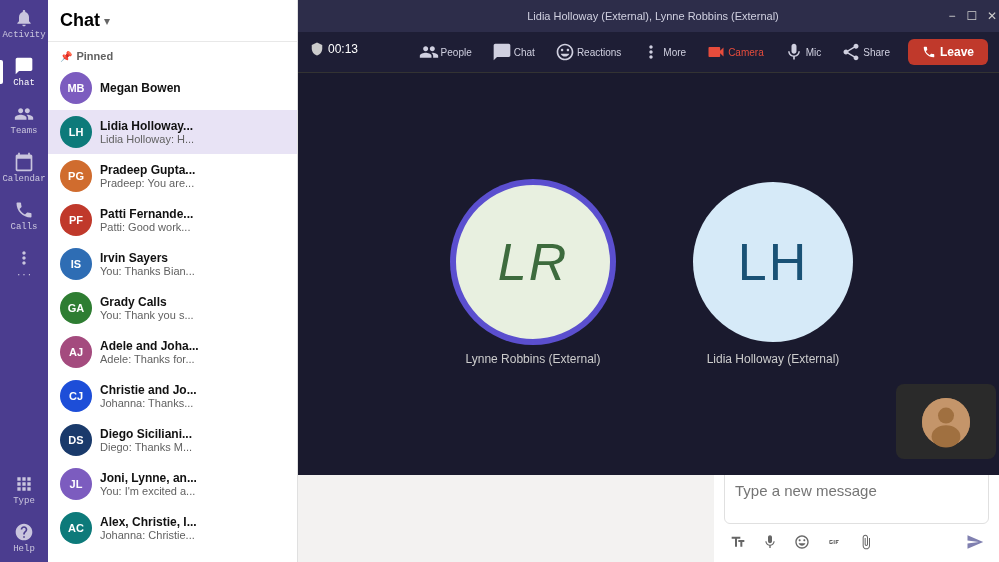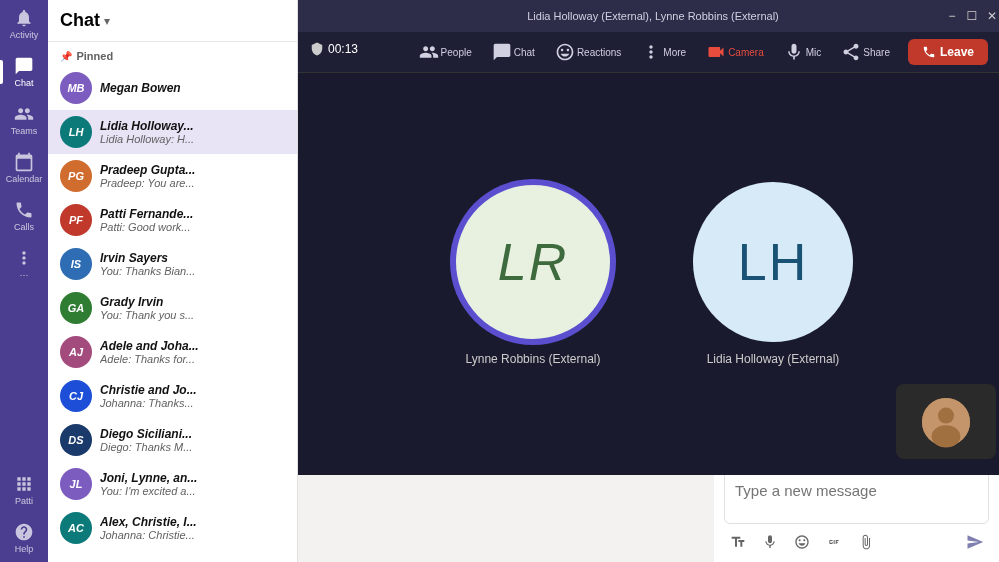--- a/index.html
+++ b/index.html
@@ -21,20 +21,21 @@
       height: 48px;
       display: flex;
       flex-direction: column;
       align-items: center;
       justify-content: center;
       cursor: pointer;
       color: rgba(255,255,255,0.7);
       font-size: 10px;
       gap: 2px;
       position: relative;
+      font-family: Liberation Mono, monospace;
     }
     .sidebar-icon.active { color: #fff; }
     .sidebar-icon.active::before {
       content: '';
       position: absolute;
       left: 0;
       top: 50%;
       transform: translateY(-50%);
       width: 3px;
       height: 24px;
@@ -78,21 +79,20 @@
       color: #616161;
       padding: 8px 12px 4px;
       text-transform: none;
     }
     .chat-list-item {
       display: flex;
       align-items: center;
       padding: 6px 12px;
       cursor: pointer;
       gap: 8px;
-      font-style: italic;
     }
     .chat-list-item.active { background: #e8e3f5; }
     .item-avatar {
       width: 32px; height: 32px; border-radius: 50%; flex-shrink: 0;
       display: flex; align-items: center; justify-content: center; font-size: 11px; font-weight: 600; color: #fff;
       overflow: hidden;
     }
     .item-avatar.purple { background: #7c5cbf; }
     .item-avatar.teal { background: #0d7a7a; }
     .item-avatar.orange { background: #d06c2e; }
@@ -408,21 +408,21 @@
     <svg viewBox="0 0 24 24">
         <path d="M12 8c1.1 0 2-.9 2-2s-.9-2-2-2-2 .9-2 2 .9 2 2 2zm0 2c-1.1 0-2 .9-2 2s.9 2 2 2 2-.9 2-2-.9-2-2-2zm0 6c-1.1 0-2 .9-2 2s.9 2 2 2 2-.9 2-2-.9-2-2-2z"></path>
       </svg>
     <span>···</span>
   </div>
   <div class="sidebar-bottom">
     <div class="sidebar-icon">
       <svg viewBox="0 0 24 24">
           <path d="M4 8h4V4H4v4zm6 12h4v-4h-4v4zm-6 0h4v-4H4v4zm0-6h4v-4H4v4zm6 0h4v-4h-4v4zm6-10v4h4V4h-4zm-6 4h4V4h-4v4zm6 6h4v-4h-4v4zm0 6h4v-4h-4v4z"></path>
         </svg>
-      <span>Patti</span>
+      <span>Type</span>
     </div>
     <div class="sidebar-icon">
       <svg viewBox="0 0 24 24">
           <path d="M12 2C6.48 2 2 6.48 2 12s4.48 10 10 10 10-4.48 10-10S17.52 2 12 2zm1 17h-2v-2h2v2zm2.07-7.75l-.9.92C13.45 12.9 13 13.5 13 15h-2v-.5c0-1.1.45-2.1 1.17-2.83l1.24-1.26c.37-.36.59-.86.59-1.41 0-1.1-.9-2-2-2s-2 .9-2 2H8c0-2.21 1.79-4 4-4s4 1.79 4 4c0 .88-.36 1.68-.93 2.25z"></path>
         </svg>
       <span>Help</span>
     </div>
   </div>
 </div>
 
@@ -468,21 +468,21 @@
   <div class="chat-list-item">
     <div class="item-avatar blue">IS</div>
     <div class="item-info">
       <div class="item-name">Irvin Sayers</div>
       <div class="item-preview">You: Thanks Bian...</div>
     </div>
   </div>
   <div class="chat-list-item">
     <div class="item-avatar green">GA</div>
     <div class="item-info">
-      <div class="item-name">Grady Irvin</div>
+      <div class="item-name">Grady Calls</div>
       <div class="item-preview">You: Thank you s...</div>
     </div>
   </div>
   <div class="chat-list-item">
     <div class="item-avatar pink">AJ</div>
     <div class="item-info">
       <div class="item-name">Adele and Joha...</div>
       <div class="item-preview">Adele: Thanks for...</div>
     </div>
   </div>

